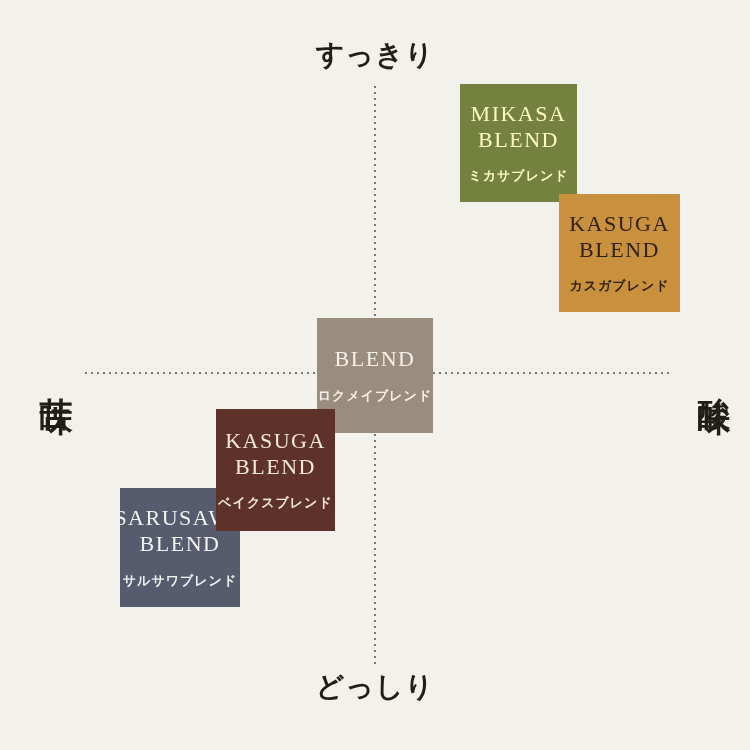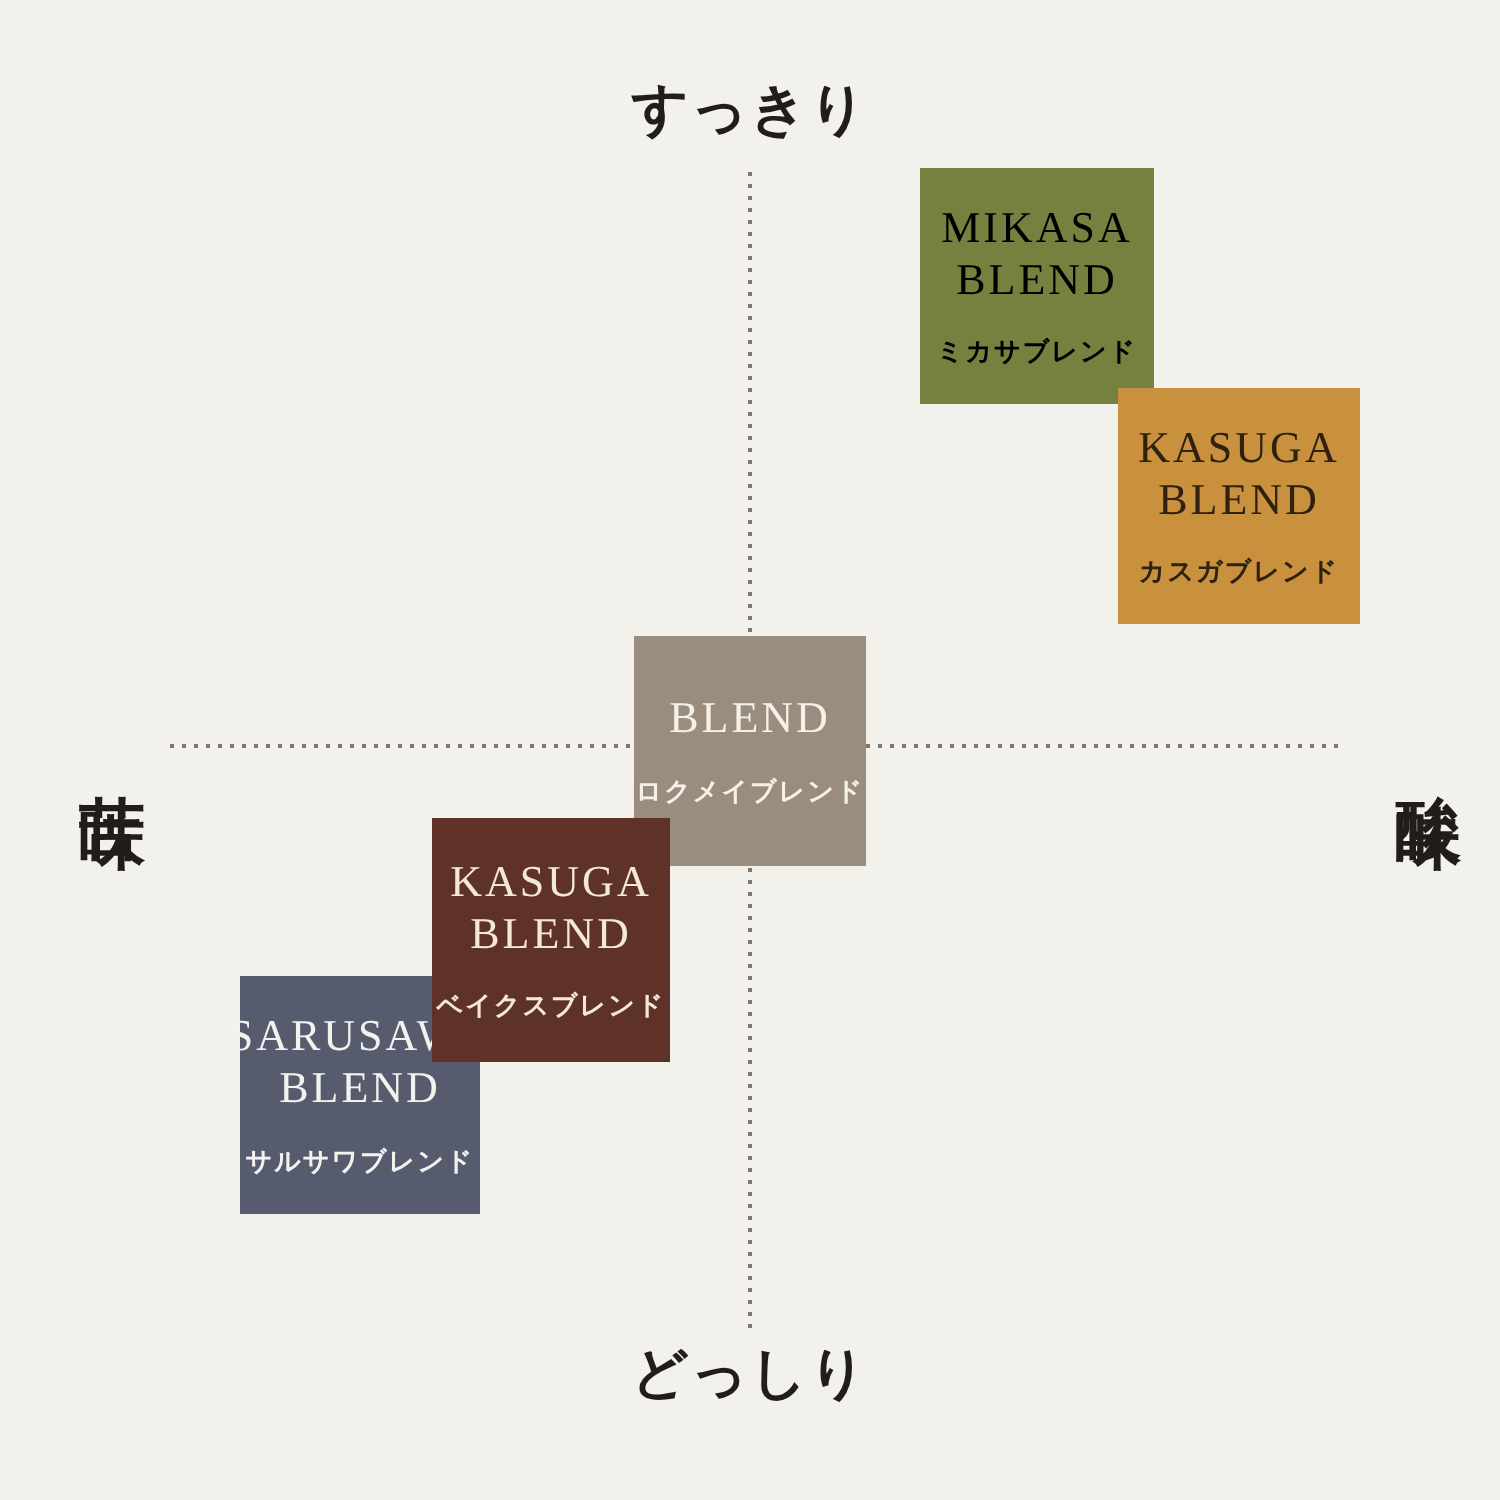--- a/index.html
+++ b/index.html
@@ -67,21 +67,21 @@
 <div id="canvas">
   <div class="axis-label h top-l">すっきり</div>
   <div class="axis-label h bottom-l">どっしり</div>
   <div class="axis-label v left-l">苦味</div>
   <div class="axis-label v right-l">酸味</div>
 
   <div class="axis-line x-line"></div>
   <div class="axis-line y-line"></div>
 
   <div id="blocks">
-      <div class="block" style="left: 460px; top: 84px; width: 117px; height: 118px; background: rgb(117, 129, 63); color: #000000; z-index: 1;">
+      <div class="block" style="left: 460px; top: 84px; width: 117px; height: 118px; background: rgb(117, 129, 63); color: #fef9c3; z-index: 1;">
         <span class="en">MIKASA</span>
         <span class="en">BLEND</span>
         <span class="ja">ミカサブレンド</span>
       </div>
       <div class="block" style="left: 559px; top: 194px; width: 121px; height: 118px; background: rgb(201, 145, 62); color: rgb(47, 33, 16); z-index: 2;">
         <span class="en">KASUGA</span>
         <span class="en">BLEND</span>
         <span class="ja">カスガブレンド</span>
       </div>
       <div class="block" style="left: 317px; top: 318px; width: 116px; height: 115px; background: rgb(155, 141, 126); color: rgb(245, 241, 232); z-index: 1;">

